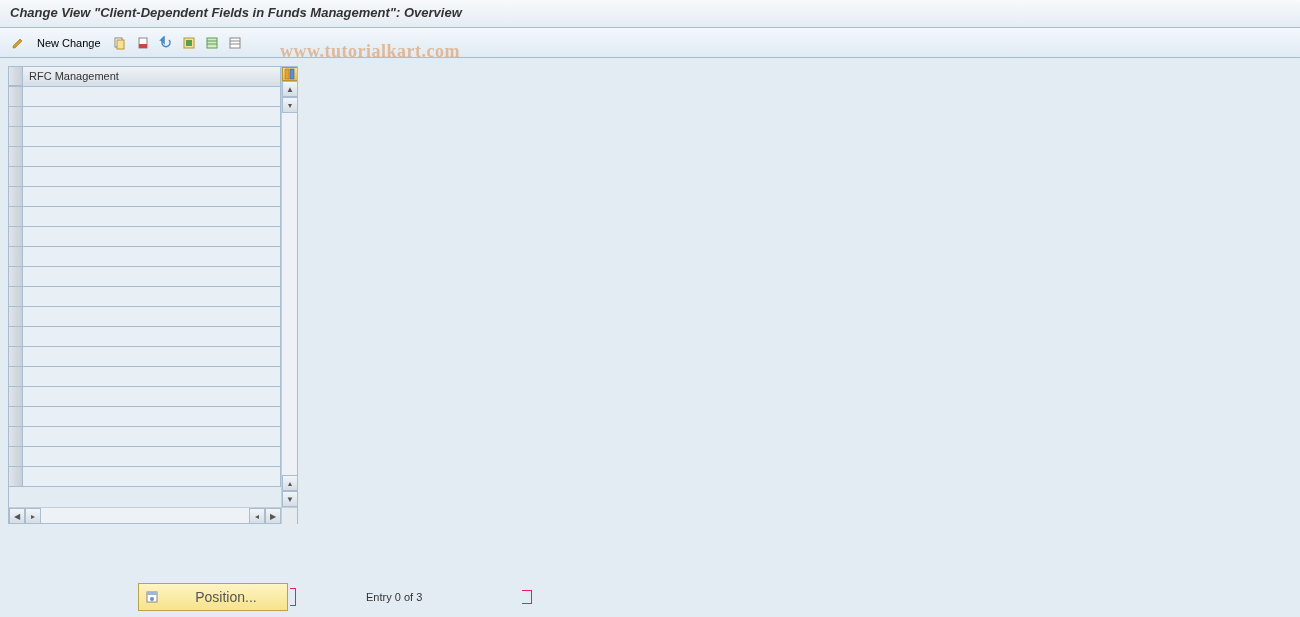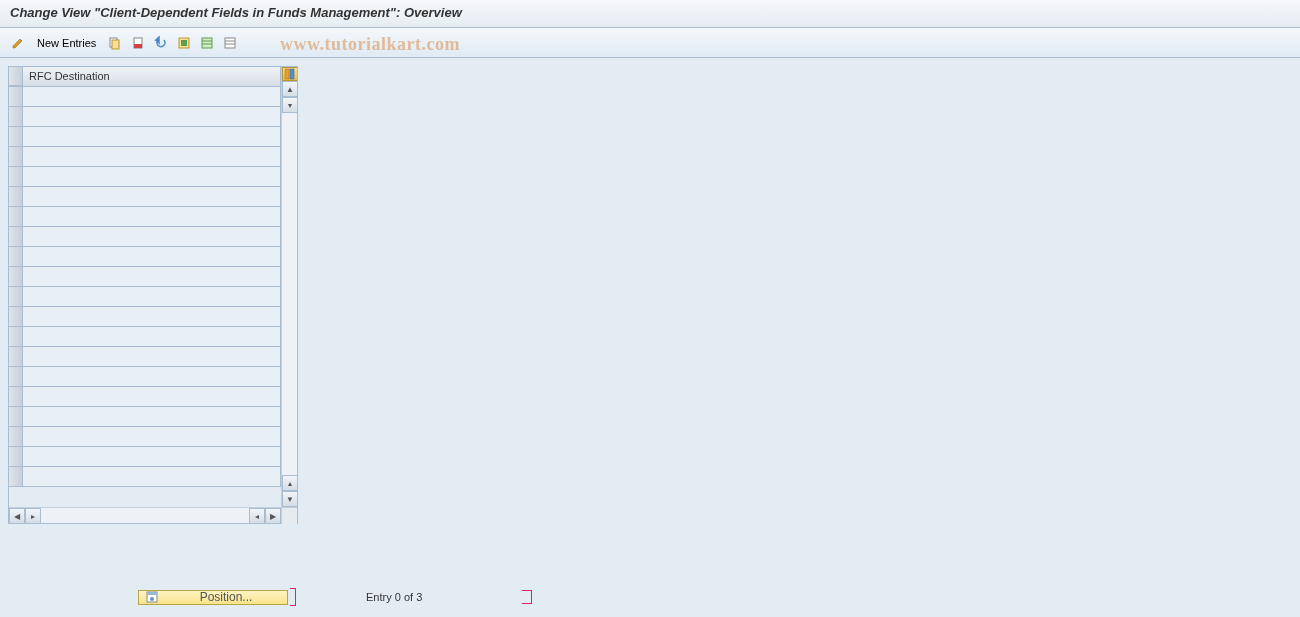--- a/index.html
+++ b/index.html
@@ -48,21 +48,21 @@
       padding: 2px 6px;
       font-size: 11px;
       cursor: pointer;
       display: inline-flex;
       align-items: center;
       height: 20px;
     }
     .watermark {
       position: absolute;
       left: 280px;
-      top: 6px;
+      top: 13px;
       font-size: 18px;
       font-weight: bold;
       color: rgba(220,150,90,0.6);
       font-family: Georgia, serif;
       letter-spacing: 0.5px;
       pointer-events: none;
     }
     .content-area {
       background: #e4ecf3;
       height: calc(100% - 58px);
@@ -170,26 +170,26 @@
       bottom: 8px;
       width: 100%;
       display: flex;
       align-items: center;
       padding: 0 8px;
       height: 24px;
     }
     .position-btn {
       margin-left: 130px;
       width: 150px;
-      height: 15px;
+      height: 28px;
       background: linear-gradient(to bottom, #fef4c5, #f7e38a);
       border: 1px solid #bba445;
       display: flex;
       align-items: center;
-      font-size: 12px;
+      font-size: 14px;
       color: #555;
       cursor: pointer;
       position: relative;
     }
     .position-btn .ic {
       width: 18px; height: 18px; margin: 0 4px; display: flex; align-items: center; justify-content: center;
     }
     .position-btn .lbl { flex: 1; text-align: center; }
     .bracket-right {
       width: 6px; height: 18px; border: 1px solid #d26; border-left: none; margin-left: 2px;
@@ -214,21 +214,21 @@
   <span class="title-text">Change View "Client-Dependent Fields in Funds Management": Overview</span>
 </div>
 
 <div class="toolbar">
   <span class="toolbar-btn">
     <svg width="14" height="14" viewBox="0 0 14 14">
         <path d="M2 10 L9 3 L11 5 L4 12 L2 12 Z" fill="#d59b2a" stroke="#a06a10" stroke-width="0.5"></path>
         <path d="M9 3 L11 5" stroke="#888" stroke-width="1"></path>
       </svg>
   </span>
-  <span class="toolbar-text-btn">New Entries</span>
+  <span class="toolbar-text-btn">New Change</span>
   <span class="toolbar-btn">
     <svg width="14" height="14" viewBox="0 0 14 14">
         <rect x="2" y="2" width="7" height="9" fill="#fff" stroke="#888"></rect>
         <rect x="4" y="4" width="7" height="9" fill="#f9e098" stroke="#b89530"></rect>
       </svg>
   </span>
   <span class="toolbar-btn">
     <svg width="14" height="14" viewBox="0 0 14 14">
         <rect x="3" y="2" width="8" height="10" fill="#fff" stroke="#888"></rect>
         <rect x="3" y="8" width="8" height="4" fill="#c44"></rect>
@@ -261,21 +261,21 @@
   </span>
   <span class="watermark">www.tutorialkart.com</span>
 </div>
 
 <div class="content-area">
   <div class="table-panel">
     <div class="table-with-scroll">
       <div class="table-main">
         <div class="table-header">
           <div class="row-selector-head"></div>
-          <div class="col-header">RFC Destination</div>
+          <div class="col-header">RFC Management</div>
         </div>
         <div class="table-body" id="table-body">
             <div class="table-row">
               <div class="row-selector"></div>
               <div class="table-cell"></div>
             </div>
             <div class="table-row">
               <div class="row-selector"></div>
               <div class="table-cell"></div>
             </div>

